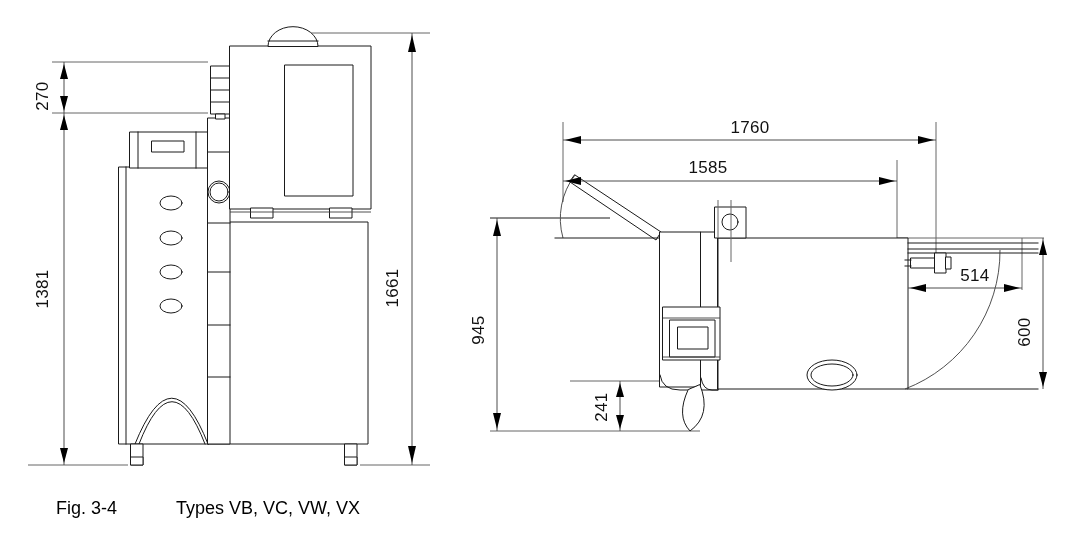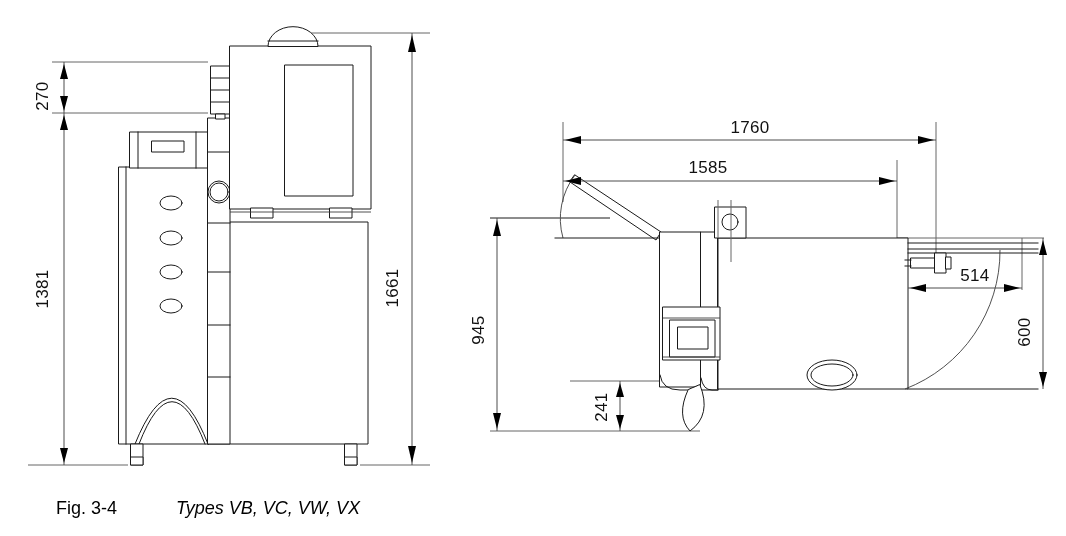--- a/index.html
+++ b/index.html
@@ -77,21 +77,20 @@
     color: #000000;
     white-space: nowrap;
     margin-left: 36px;
   }
   .cap-label {
     width: 120px;
     display: inline-block;
   }
   .cap-text {
     display: inline-block;
-    font-style: italic;
   }
 </style>
 </head>
 <body>
 
 <div id="figure-root">
 
   <svg class="dwg" viewBox="0 0 1066 536">
 
     <g>

